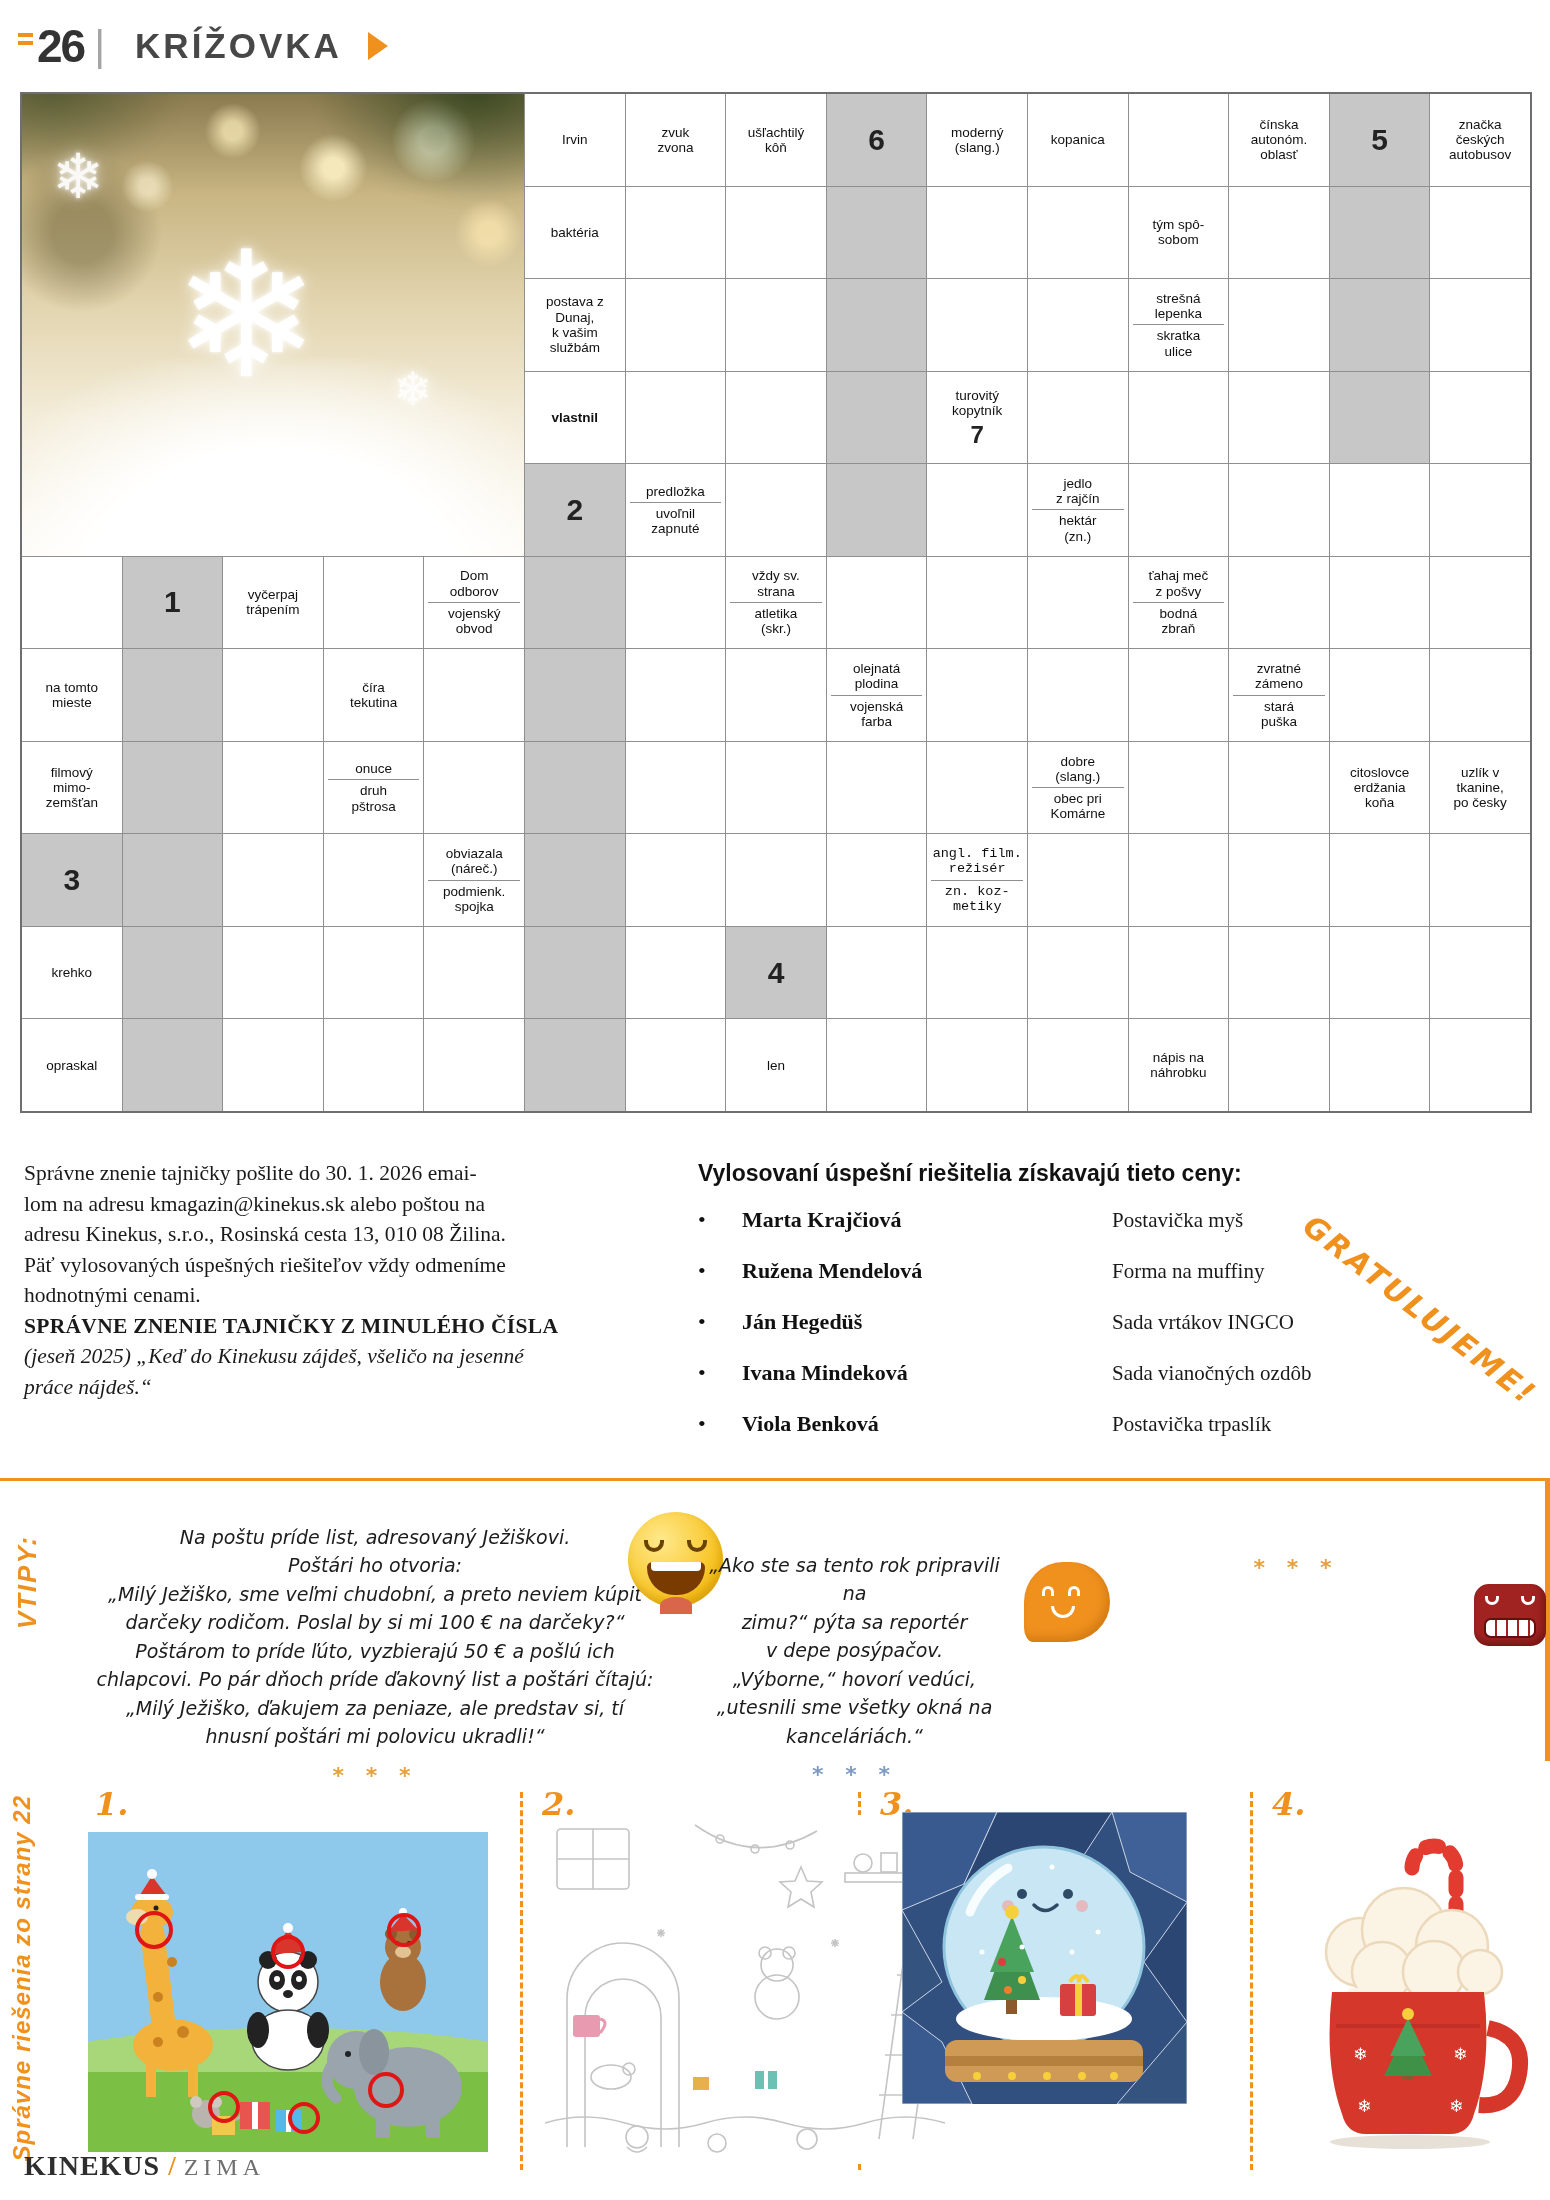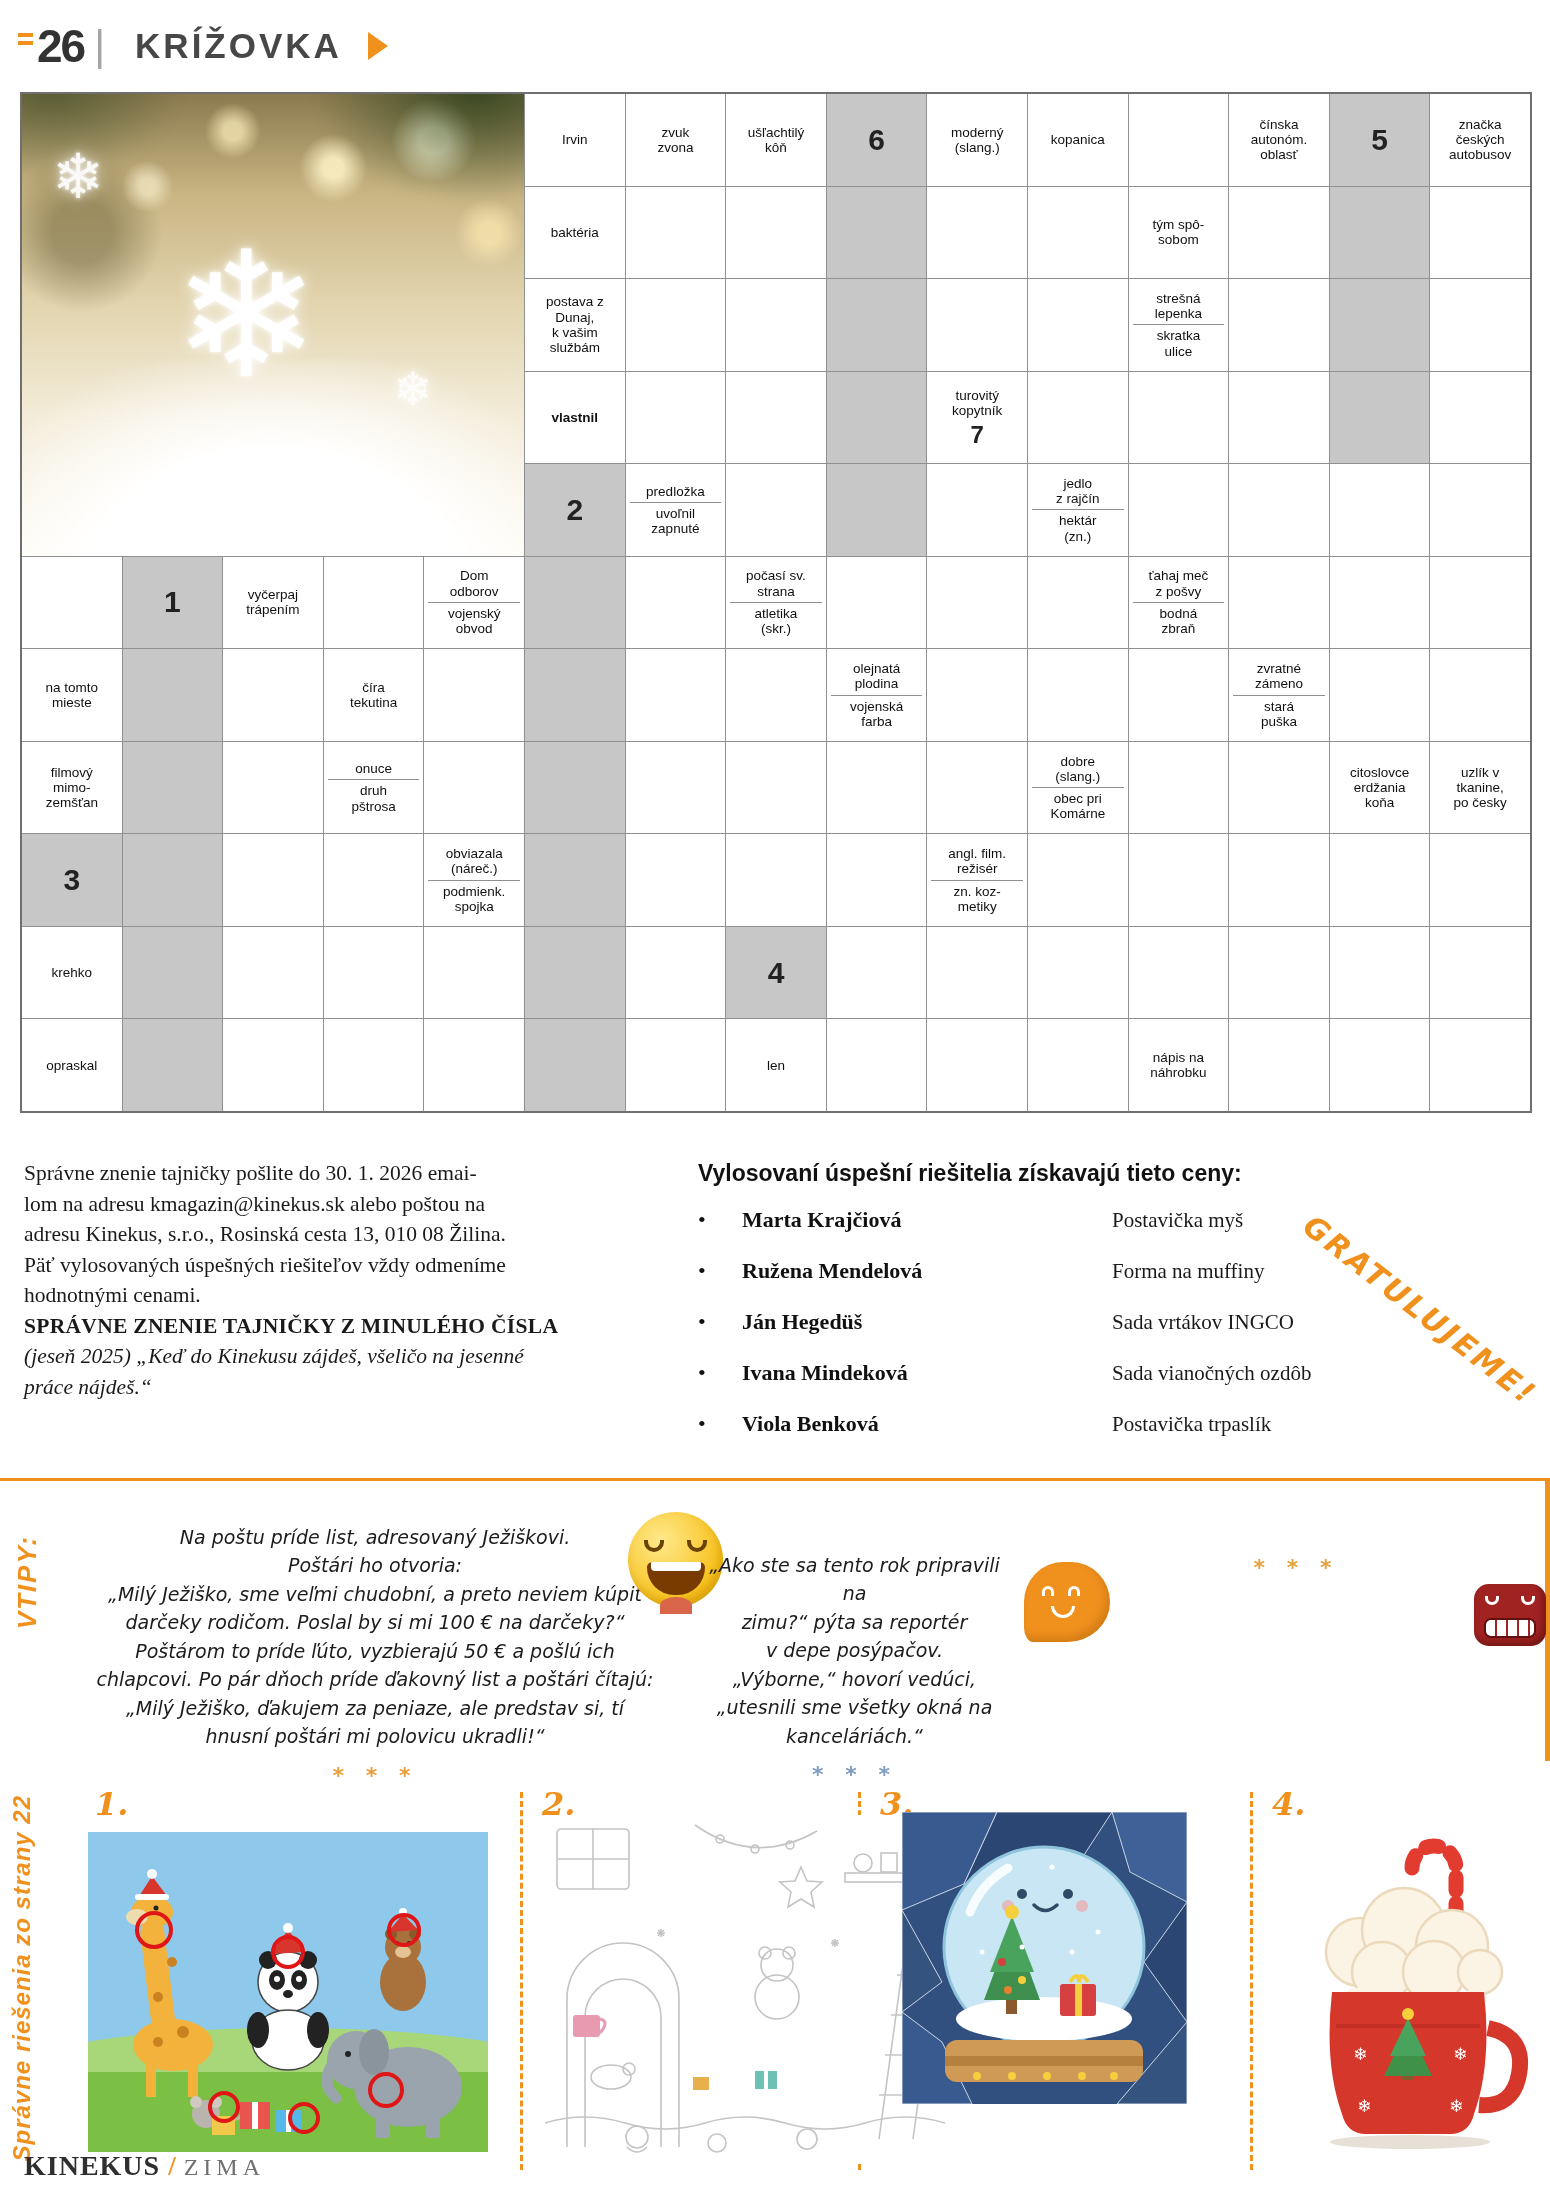--- a/index.html
+++ b/index.html
@@ -270,21 +270,21 @@
       <div class="cw-cell" style="grid-area: 6 / 5;">
         <div class="clue-text">Dom
 odborov</div>
         <div class="clue-divider"></div>
         <div class="clue-text">vojenský
 obvod</div>
       </div>
       <div class="cw-cell gray" style="grid-area: 6 / 6;"></div>
       <div class="cw-cell" style="grid-area: 6 / 7;"></div>
       <div class="cw-cell" style="grid-area: 6 / 8;">
-        <div class="clue-text">počasí sv.
+        <div class="clue-text">vždy sv.
 strana</div>
         <div class="clue-divider"></div>
         <div class="clue-text">atletika
 (skr.)</div>
       </div>
       <div class="cw-cell" style="grid-area: 6 / 9;"></div>
       <div class="cw-cell" style="grid-area: 6 / 10;"></div>
       <div class="cw-cell" style="grid-area: 6 / 11;"></div>
       <div class="cw-cell" style="grid-area: 6 / 12;">
         <div class="clue-text">ťahaj meč
@@ -377,21 +377,21 @@
         <div class="clue-text">obviazala
 (náreč.)</div>
         <div class="clue-divider"></div>
         <div class="clue-text">podmienk.
 spojka</div>
       </div>
       <div class="cw-cell gray" style="grid-area: 9 / 6;"></div>
       <div class="cw-cell" style="grid-area: 9 / 7;"></div>
       <div class="cw-cell" style="grid-area: 9 / 8;"></div>
       <div class="cw-cell" style="grid-area: 9 / 9;"></div>
-      <div class="cw-cell" style="grid-area: 9 / 10;">
+      <div class="cw-cell" style="grid-area: 9 / 10; font-family: Liberation Mono, monospace;">
         <div class="clue-text">angl. film.
 režisér</div>
         <div class="clue-divider"></div>
         <div class="clue-text">zn. koz-
 metiky</div>
       </div>
       <div class="cw-cell" style="grid-area: 9 / 11;"></div>
       <div class="cw-cell" style="grid-area: 9 / 12;"></div>
       <div class="cw-cell" style="grid-area: 9 / 13;"></div>
       <div class="cw-cell" style="grid-area: 9 / 14;"></div>

